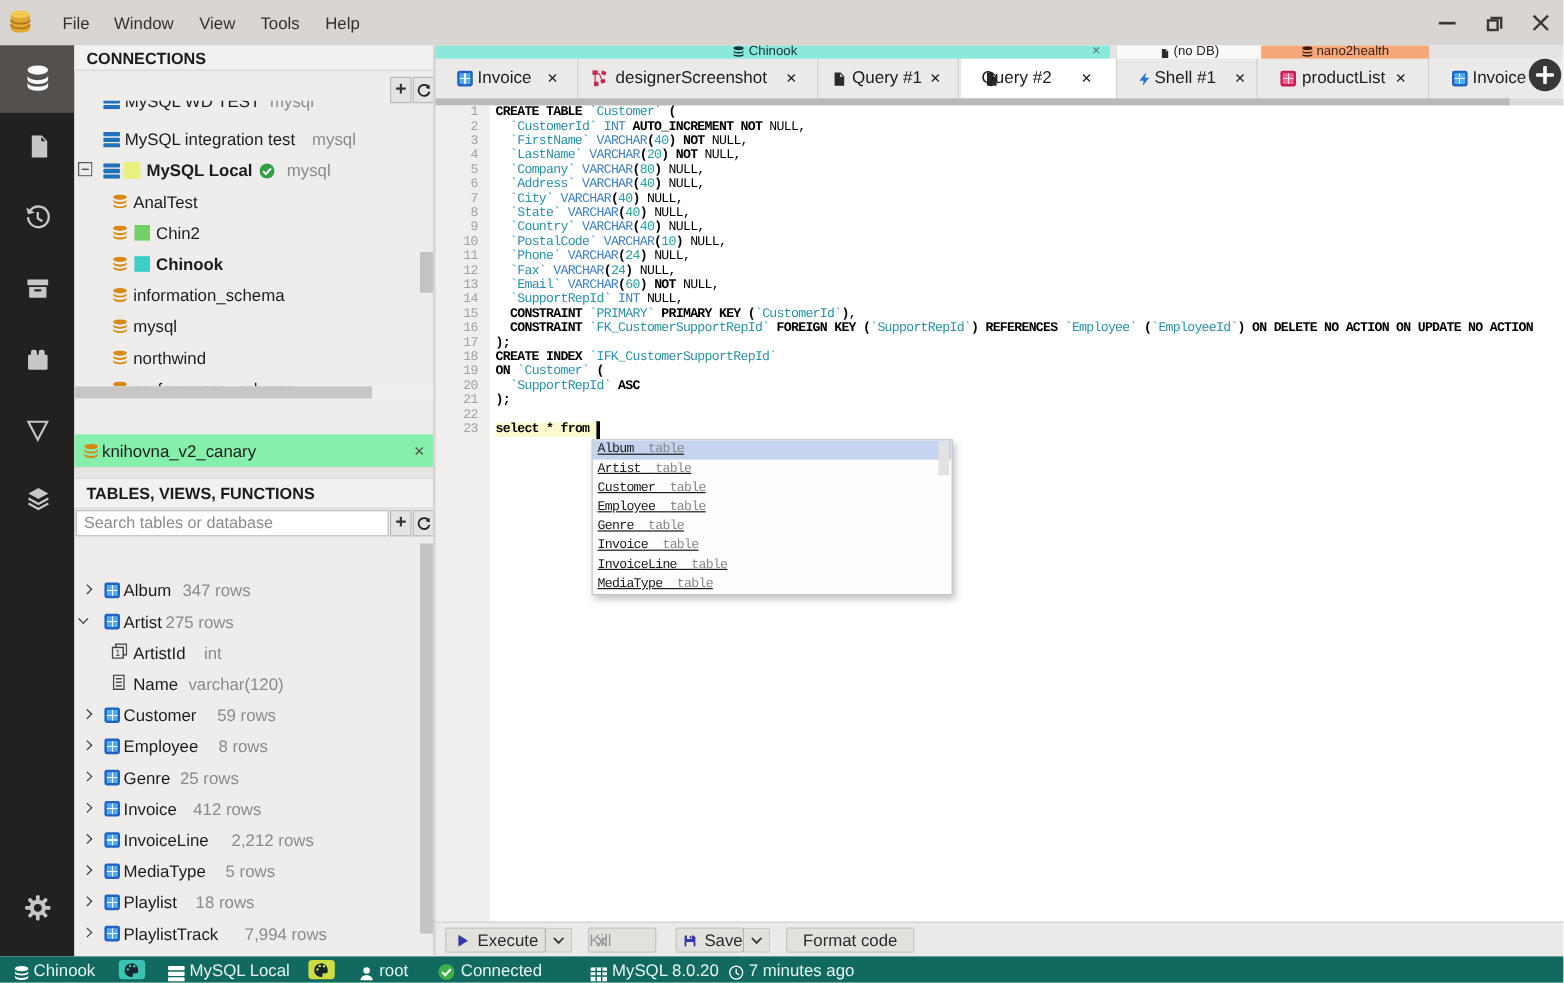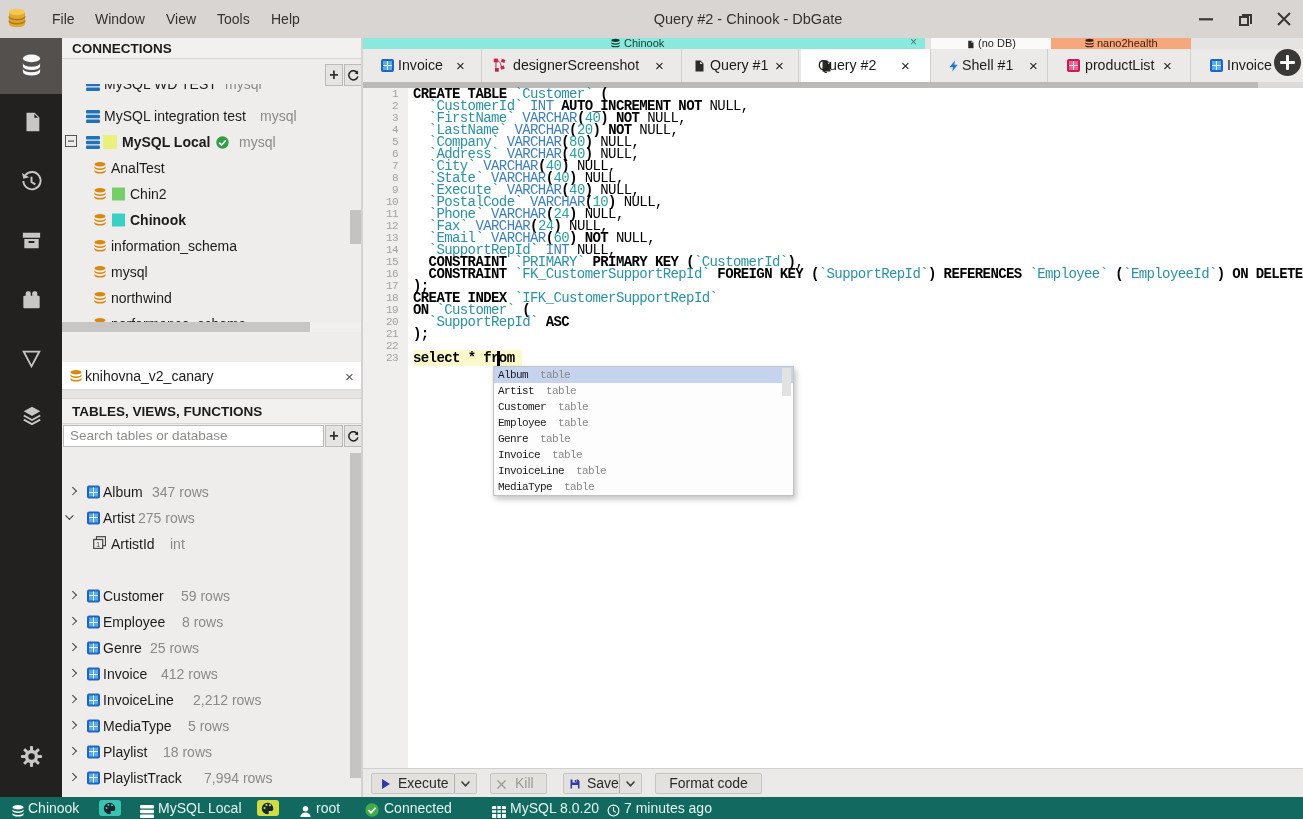--- a/index.html
+++ b/index.html
@@ -1,18 +1,18 @@
 <!DOCTYPE html>
 <html><head>
 <meta charset="utf-8">
 <style>
 * { margin:0; padding:0; box-sizing:border-box; }
 html,body { width:1303px; height:819px; overflow:hidden; }
 body { font-family:"Liberation Sans", sans-serif; position:relative; background:#fff; }
-.abs { position:absolute; }
+.abs { position:absolute;text-decoration:underline; }
 
 #titlebar { left:0; top:0; width:1303px; height:38px; background:#d8d5d2; color:#3a3734; }
 #titlebar .menu { position:absolute; top:0; height:38px; line-height:38px; font-size:14px; color:#34312e; }
 #title-text { position:absolute; top:0; height:38px; line-height:38px; font-size:14.5px; color:#34312e; left:748px; transform:translateX(-50%); white-space:nowrap; }
 
 #iconbar { left:0; top:38px; width:62px; height:759px; background:#232120; }
 #iconbar .cell { position:absolute; left:0; width:62px; height:56px; }
 #iconbar .active { background:#53504d; }
 .icn { position:absolute; }
 
@@ -34,21 +34,21 @@
 .ticonr { background-color:#c41e50; }
 .ticonr::before { background-color:#f26292; background-image:linear-gradient(to right,transparent 0 4px,#fce4ec 4px 5px,transparent 5px),linear-gradient(to bottom,transparent 0 4px,#fce4ec 4px 5px,transparent 5px); }
 
 #tabgroups { left:362px; top:38px; width:941px; height:11px; background:#e6e4e2; }
 #tabrow { left:362px; top:49px; width:941px; height:33px; background:#eceae8; }
 .tab { position:absolute; top:0; height:33px; font-size:14.2px; color:#1d1c1b; }
 #tabscroll { left:362px; top:82px; width:941px; height:6px; background:#dcdad8; }
 
 #editor { left:362px; top:88px; width:941px; height:680px; background:#fff; }
 #gutter { position:absolute; left:1px; top:0; width:45px; height:680px; background:#f0efee; color:#a2a2a2; font-family:"Liberation Mono",monospace; font-size:11px; letter-spacing:-0.599px; line-height:12px; text-align:right; padding-right:10px; white-space:pre; }
-#code { position:absolute; left:51px; top:0; width:889px; height:680px; font-family:"Liberation Mono",monospace; font-size:14px; letter-spacing:-0.599px; line-height:12px; white-space:pre; color:#000; }
+#code { position:absolute; left:51px; top:0; width:889px; height:680px; font-family:"Liberation Mono",monospace; font-size:11px; letter-spacing:-0.599px; line-height:12px; white-space:pre; color:#000; }
 #code b { font-weight:bold; color:#000; }
 .t { color:#2a91a6; }
 .ty { color:#4080bd; }
 .n { color:#2a9f9f; }
 
 #toolbar { left:362px; top:768px; width:941px; height:38px; background:#eceae8; border-top:1px solid #d2d0ce; }
 .tbtn { position:absolute; top:4px; height:21px; background:#e3e1de; border:1px solid #c6c4c1; border-radius:2px; font-size:14px; color:#2b2a29; line-height:19px; text-align:center; }
 
 #statusbar { left:0; top:797px; width:1303px; height:22px; background:#11695f; color:#e4f4f1; font-size:14px; }
 #statusbar .sitem { position:absolute; top:0; height:22px; line-height:22px; white-space:nowrap; }
@@ -60,21 +60,20 @@
     <ellipse cx="10" cy="4" rx="8" ry="3.2" fill="#f2c94c"></ellipse>
     <path d="M2 4 v12 a8 3.2 0 0 0 16 0 V4 a8 3.2 0 0 1 -16 0" fill="#e0a82e"></path>
     <path d="M2 8.5 a8 3.2 0 0 0 16 0" fill="none" stroke="#b07818" stroke-width="1.4"></path>
     <path d="M2 12.5 a8 3.2 0 0 0 16 0" fill="none" stroke="#b07818" stroke-width="1.4"></path>
   </svg>
   <div class="menu" style="left:52px">File</div>
   <div class="menu" style="left:95px">Window</div>
   <div class="menu" style="left:166px">View</div>
   <div class="menu" style="left:217px">Tools</div>
   <div class="menu" style="left:271px">Help</div>
-  <div id="title-text">Query #2 - Chinook - DbGate</div>
   <svg class="icn" style="left:1197px;top:10px" width="18" height="18" viewBox="0 0 18 18">
       <rect x="2" y="8.2" width="14" height="2.2" fill="#3a3734"></rect>
     </svg>
   <svg class="icn" style="left:1237px;top:10px" width="18" height="18" viewBox="0 0 18 18">
       <path d="M5 5 h9 v9" fill="none" stroke="#3a3734" stroke-width="2"></path>
       <rect x="3" y="7" width="8" height="8" fill="#d8d5d2" stroke="#3a3734" stroke-width="2"></rect>
     </svg>
   <svg class="icn" style="left:1275px;top:10px" width="18" height="18" viewBox="0 0 18 18">
       <path d="M3 3 L15 15 M15 3 L3 15" stroke="#3a3734" stroke-width="2"></path>
     </svg>
@@ -256,21 +255,21 @@
             </g>
           </svg></span>
         <span class="lbl" style="left:49px">performance_schema</span>
       </div>
     <div style="position:absolute;left:288px;top:126px;width:11px;height:34px;background:#c5c3c1"></div>
   </div>
   <div style="position:absolute;left:0;top:284px;width:299px;height:10px;background:#f1f0ef">
       <div style="position:absolute;left:0;top:0;width:248px;height:10px;background:#c8c6c4"></div>
     </div>
   <div style="position:absolute;left:0;top:352px;width:299px;height:8px;background:#e7e5e3"></div>
-    <div class="trow" style="top:324px;height:28px;background:#ffffff;border-bottom:1px solid #dddbd9">
+    <div class="trow" style="top:324px;height:28px;background:#86efac;border-bottom:1px solid #dddbd9">
       <span class="lbl" style="left:8px"><svg width="12" height="13" viewBox="0 0 12 13" style="vertical-align:-2px">
           <g fill="#d9880f">
             <ellipse cx="6" cy="2.2" rx="5.6" ry="2.2"></ellipse>
             <path d="M0.4 4.2 a5.6 2.2 0 0 0 11.2 0 v1.6 a5.6 2.2 0 0 1 -11.2 0z"></path>
             <path d="M0.4 7.8 a5.6 2.2 0 0 0 11.2 0 v1.6 a5.6 2.2 0 0 1 -11.2 0z"></path>
           </g>
         </svg></span>
       <span class="lbl" style="left:23px">knihovna_v2_canary</span>
       <span class="lbl" style="left:283px;color:#555;font-size:15px">×</span>
     </div>
@@ -294,20 +293,30 @@
       <span class="lbl g" style="left:76px">275 rows</span>
     </div>
   <div class="trow" style="top:493px">
       <span class="lbl" style="left:31px"><svg width="13" height="13" viewBox="0 0 13 13">
           <rect x="3.5" y="0.7" width="9" height="9" fill="none" stroke="#444" stroke-width="1.2"></rect>
           <rect x="0.7" y="3.5" width="9" height="9" fill="#efedeb" stroke="#444" stroke-width="1.2"></rect>
           <text x="5.2" y="10.8" font-size="7.5" font-family="Liberation Sans" fill="#444" text-anchor="middle">1</text>
         </svg></span>
       <span class="lbl" style="left:49px">ArtistId</span>
       <span class="lbl g" style="left:108px">int</span>
+    </div>
+  <div class="trow" style="top:519px">
+      <span class="lbl" style="left:32px"><svg width="10" height="13" viewBox="0 0 10 13">
+          <rect x="0.6" y="0.6" width="8.8" height="11.8" fill="none" stroke="#444" stroke-width="1.2"></rect>
+          <rect x="2.5" y="3" width="5" height="1.2" fill="#444"></rect>
+          <rect x="2.5" y="6" width="5" height="1.2" fill="#444"></rect>
+          <rect x="2.5" y="9" width="5" height="1.2" fill="#444"></rect>
+        </svg></span>
+      <span class="lbl" style="left:49px">Name</span>
+      <span class="lbl g" style="left:95px">varchar(120)</span>
     </div>
   <div class="trow" style="top:545px">
       <span class="lbl ex" style="left:6px"></span>
       <span class="lbl ticon" style="left:25px"></span>
       <span class="lbl" style="left:41px">Customer</span>
       <span class="lbl g" style="left:119px">59 rows</span>
     </div>
   <div class="trow" style="top:571px">
       <span class="lbl ex" style="left:6px"></span>
       <span class="lbl ticon" style="left:25px"></span>
@@ -468,21 +477,21 @@
 22
 23</div>
 <div id="code"><b>CREATE TABLE</b> <span class="t">`Customer`</span> <b>(</b>
   <span class="t">`CustomerId`</span> <span class="ty">INT</span> <b>AUTO_INCREMENT NOT</b> NULL,
   <span class="t">`FirstName`</span> <span class="ty">VARCHAR</span><b>(</b><span class="n">40</span><b>)</b> <b>NOT</b> NULL,
   <span class="t">`LastName`</span> <span class="ty">VARCHAR</span><b>(</b><span class="n">20</span><b>)</b> <b>NOT</b> NULL,
   <span class="t">`Company`</span> <span class="ty">VARCHAR</span><b>(</b><span class="n">80</span><b>)</b> NULL,
   <span class="t">`Address`</span> <span class="ty">VARCHAR</span><b>(</b><span class="n">40</span><b>)</b> NULL,
   <span class="t">`City`</span> <span class="ty">VARCHAR</span><b>(</b><span class="n">40</span><b>)</b> NULL,
   <span class="t">`State`</span> <span class="ty">VARCHAR</span><b>(</b><span class="n">40</span><b>)</b> NULL,
-  <span class="t">`Execute`</span> <span class="ty">VARCHAR</span><b>(</b><span class="n">40</span><b>)</b> NULL,
+  <span class="t">`Country`</span> <span class="ty">VARCHAR</span><b>(</b><span class="n">40</span><b>)</b> NULL,
   <span class="t">`PostalCode`</span> <span class="ty">VARCHAR</span><b>(</b><span class="n">10</span><b>)</b> NULL,
   <span class="t">`Phone`</span> <span class="ty">VARCHAR</span><b>(</b><span class="n">24</span><b>)</b> NULL,
   <span class="t">`Fax`</span> <span class="ty">VARCHAR</span><b>(</b><span class="n">24</span><b>)</b> NULL,
   <span class="t">`Email`</span> <span class="ty">VARCHAR</span><b>(</b><span class="n">60</span><b>)</b> <b>NOT</b> NULL,
   <span class="t">`SupportRepId`</span> <span class="ty">INT</span> NULL,
   <b>CONSTRAINT</b> <span class="t">`PRIMARY`</span> <b>PRIMARY KEY (</b><span class="t">`CustomerId`</span><b>)</b>,
   <b>CONSTRAINT</b> <span class="t">`FK_CustomerSupportRepId`</span> <b>FOREIGN KEY (</b><span class="t">`SupportRepId`</span><b>) REFERENCES</b> <span class="t">`Employee`</span> <b>(</b><span class="t">`EmployeeId`</span><b>) ON DELETE NO ACTION ON UPDATE NO ACTION</b>
 <b>);</b>
 <b>CREATE INDEX</b> <span class="t">`IFK_CustomerSupportRepId`</span>
 <b>ON</b> <span class="t">`Customer`</span> <b>(</b>
@@ -498,21 +507,21 @@
 
 <div class="abs" id="toolbar">
   <div class="tbtn" style="left:9px;width:84px;padding-left:26px;text-align:left">Execute</div>
   <div class="tbtn" style="left:92px;width:23px;border-left:1px solid #b3b1ae"></div>
   <svg style="position:absolute;left:19px;top:10px" width="10" height="10" viewBox="0 0 10 10">
       <path d="M1 0 L9 5 L1 10 z" fill="#3439a8"></path>
     </svg>
   <svg style="position:absolute;left:99px;top:12px" width="9" height="6" viewBox="0 0 9 6">
       <path d="M0.5 0.5 L4.5 4.8 L8.5 0.5" fill="none" stroke="#3a3938" stroke-width="1.5"></path>
     </svg>
-  <div class="tbtn" style="left:128px;width:57px;color:#9b9a98;padding-left:24px;text-align:left">Kill</div>
+  <div class="tbtn" style="left:128px;width:57px;color:#9b9a98;text-align:left">Kill</div>
   <svg style="position:absolute;left:134px;top:10px" width="11" height="11" viewBox="0 0 11 11">
       <path d="M1.5 1.5 L9.5 9.5 M9.5 1.5 L1.5 9.5" stroke="#9b9a98" stroke-width="1.4"></path>
     </svg>
   <div class="tbtn" style="left:201px;width:57px;padding-left:23px;text-align:left">Save</div>
   <div class="tbtn" style="left:257px;width:23px;border-left:1px solid #b3b1ae"></div>
   <svg style="position:absolute;left:207px;top:9px" width="12" height="12" viewBox="0 0 24 24">
       <path fill="#3439a8" d="M3 3 h15 l3 3 v15 h-18 z M7 3 h8 v6 h-8 z M6 14 h12 v7 h-12 z" fill-rule="evenodd"></path>
       <rect x="11.5" y="4" width="2.5" height="4" fill="#3439a8"></rect>
     </svg>
   <svg style="position:absolute;left:264px;top:12px" width="9" height="6" viewBox="0 0 9 6">

